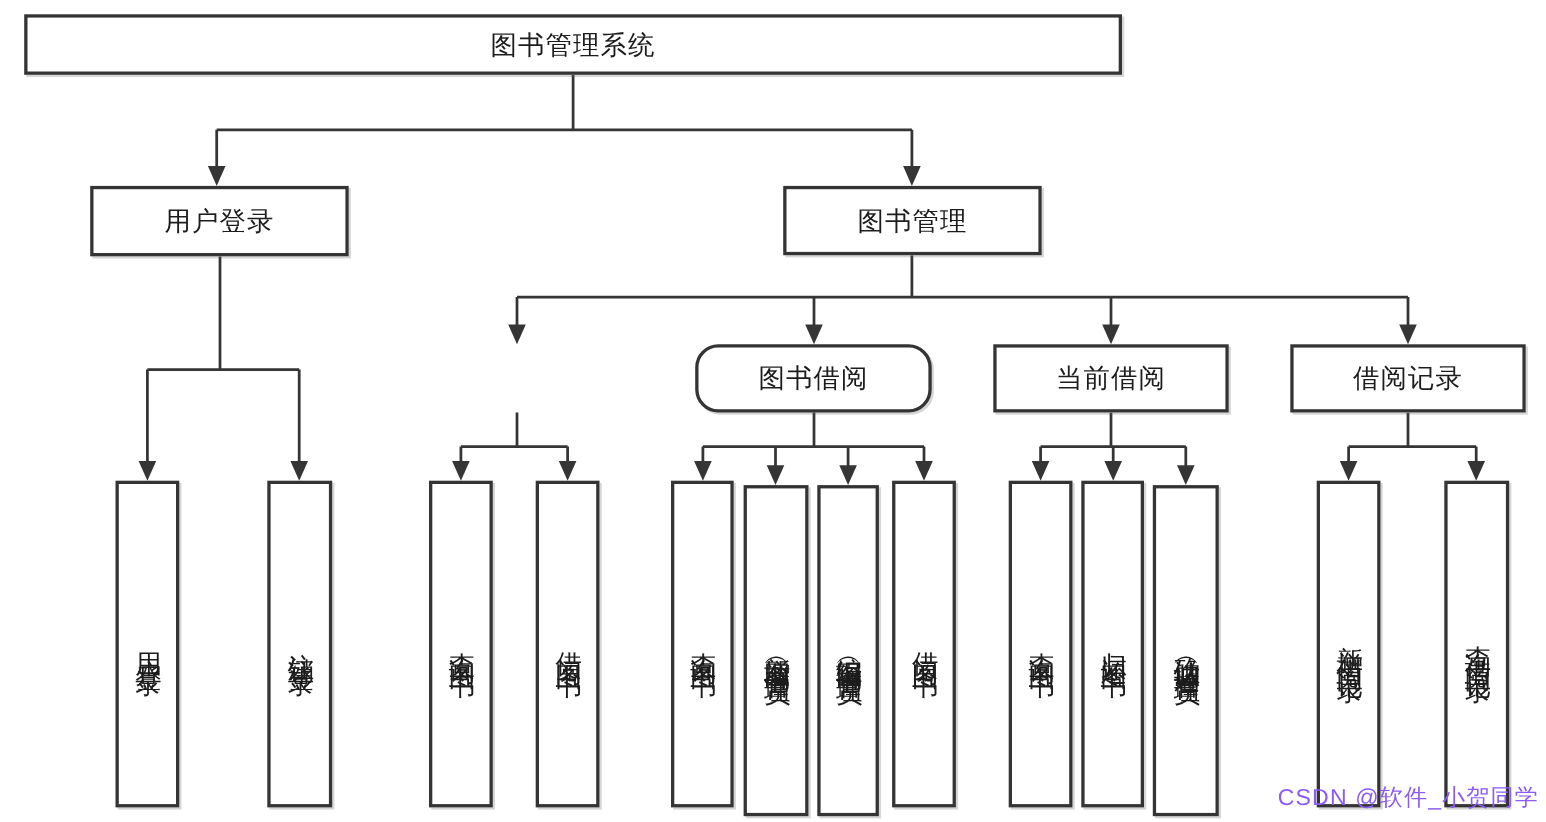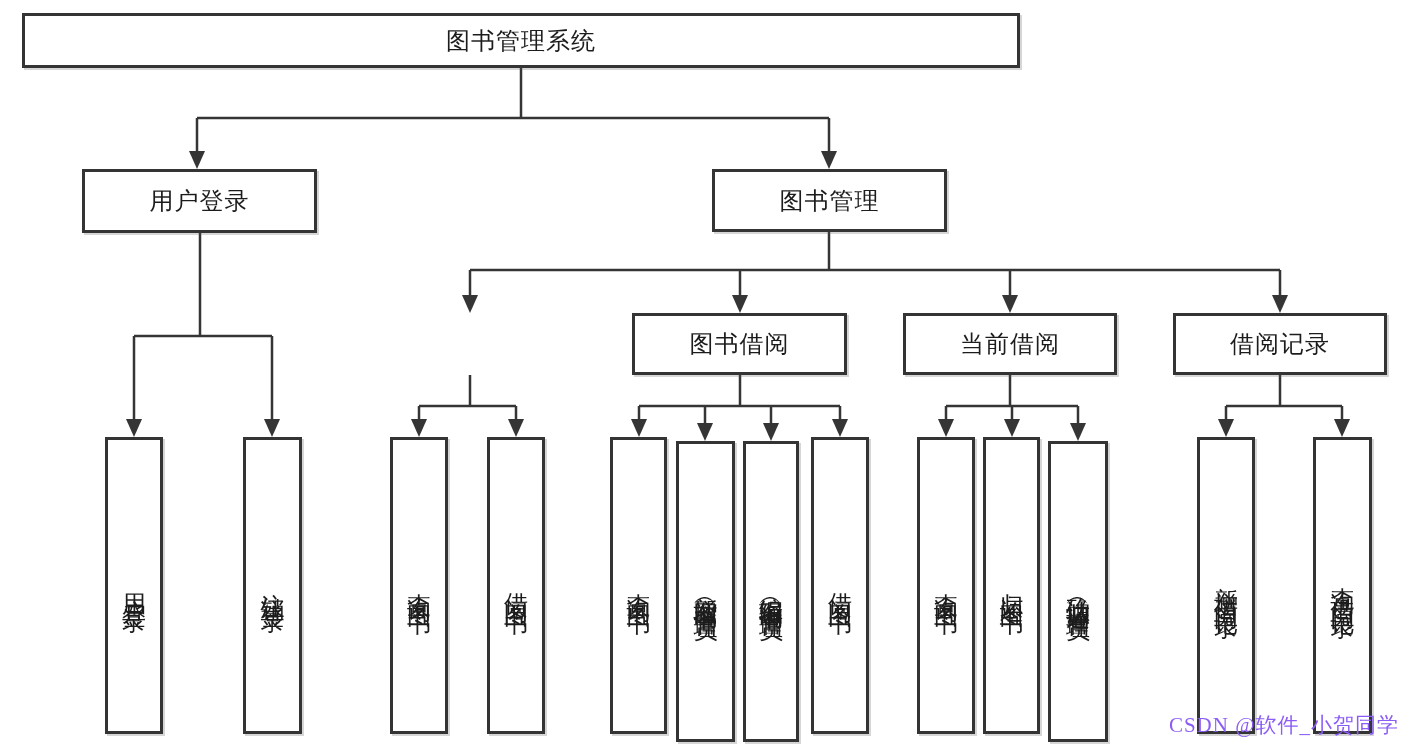--- a/index.html
+++ b/index.html
@@ -5,21 +5,21 @@
   html, body {
     margin: 0;
     padding: 0;
     background: #ffffff;
   }
   .canvas {
     position: relative;
     width: 1405px;
     height: 747px;
     background: #ffffff;
-    font-family: Liberation Serif, serif;
+    font-family: Liberation Sans, sans-serif;
     color: #1c1c1c;
     overflow: hidden;
   }
   .connectors {
     position: absolute;
     left: 0;
     top: 0;
     width: 1405px;
     height: 747px;
   }
@@ -66,21 +66,21 @@
     color: #8b5cf6;
     letter-spacing: 1px;
     white-space: nowrap;
   }
 
   
   #n-root   { left: 22px;   top: 13px;  width: 998px; height: 55px; }
   #n-login  { left: 82px;   top: 169px; width: 235px; height: 64px; }
   #n-mgmt   { left: 712px;  top: 169px; width: 235px; height: 63px; text-align: center; }
   #n-newrec { left: 362px;  top: 313px; width: 215px; height: 62px; }
-  #n-borrow { left: 632px;  top: 313px; width: 215px; height: 62px; }
+  #n-borrow { left: 632px;  top: 313px; width: 215px; height: 62px; border-radius: 21px; }
   #n-cur    { left: 903px;  top: 313px; width: 214px; height: 62px; }
   #n-rec    { left: 1173px; top: 313px; width: 214px; height: 62px; }
 
   #l0  { left: 105px;  top: 437px; width: 58px; height: 297px; }
   #l1  { left: 243px;  top: 437px; width: 59px; height: 297px; }
   #l2  { left: 390px;  top: 437px; width: 58px; height: 297px; }
   #l3  { left: 487px;  top: 437px; width: 58px; height: 297px; }
   #l4  { left: 610px;  top: 437px; width: 57px; height: 297px; }
   #l5  { left: 676px;  top: 441px; width: 59px; height: 301px; }
   #l6  { left: 743px;  top: 441px; width: 56px; height: 301px; }

